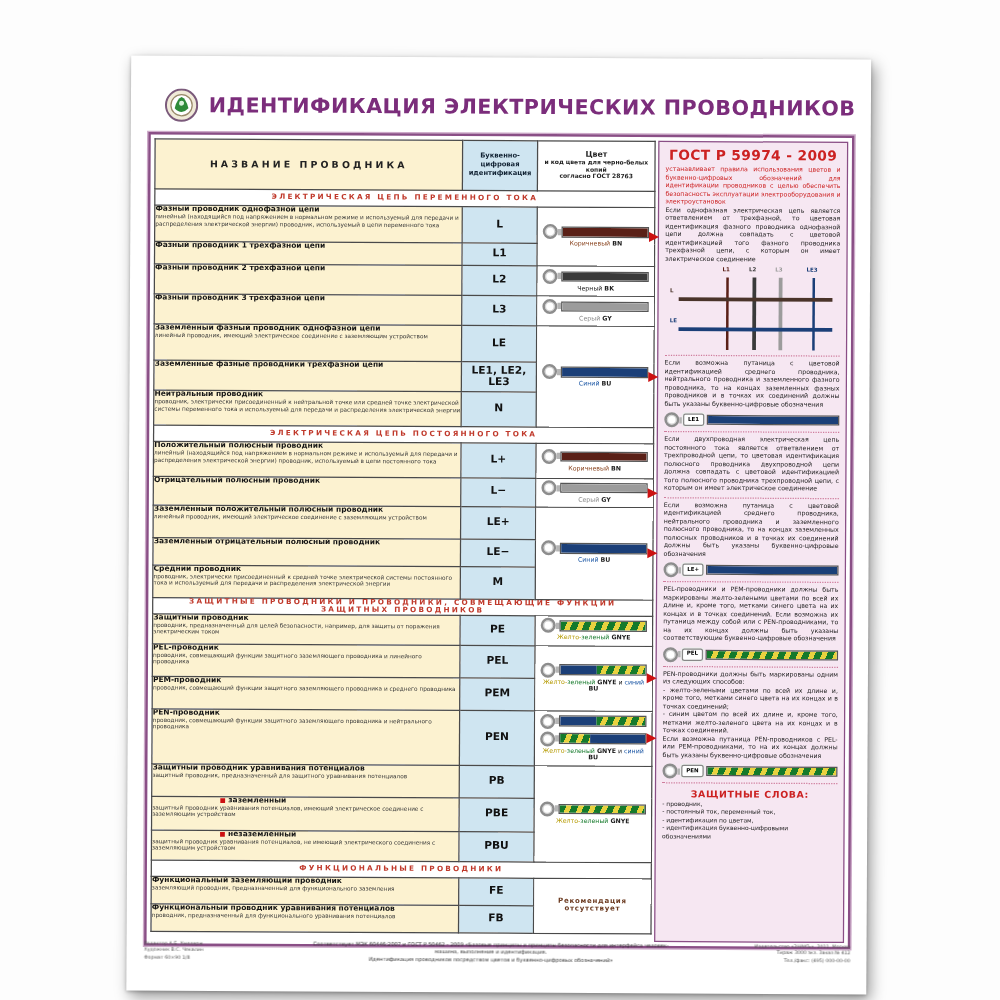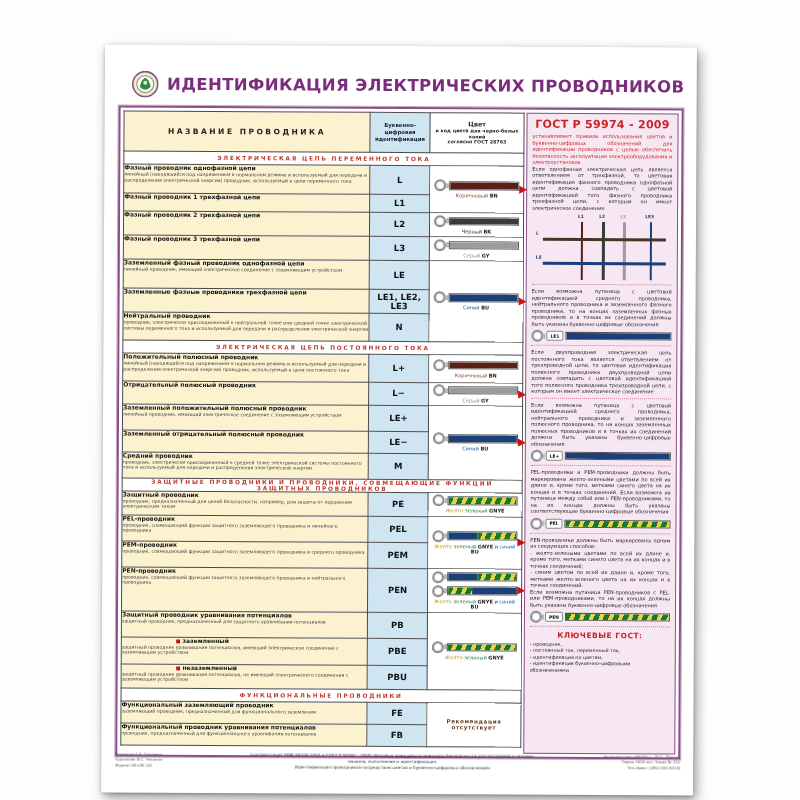--- a/index.html
+++ b/index.html
@@ -481,21 +481,21 @@
             <div class="rp-wire">
               <span class="ring"></span>
               <span class="neck"></span>
               <span class="tag">PEN</span>
               <div class="bar">
                 <div class="seg stripes" style="flex: 1 1 0%;"></div>
               </div>
             </div>
             <div class="rp-sep"></div>
             <div class="rp-kw">
-              <div class="kw-title">КЛЮЧЕВЫЕ ГОСТ:</div>
+              <div class="kw-title">ЗАЩИТНЫЕ СЛОВА:</div>
               <div class="kw-item">- проводник,</div>
               <div class="kw-item">- постоянный ток, переменный ток,</div>
               <div class="kw-item">- идентификация по цветам,</div>
               <div class="kw-item">- идентификация буквенно-цифровыми обозначениями</div>
             </div>
           </div>
       </div>
     </div>
 
     <div class="pfooter">

